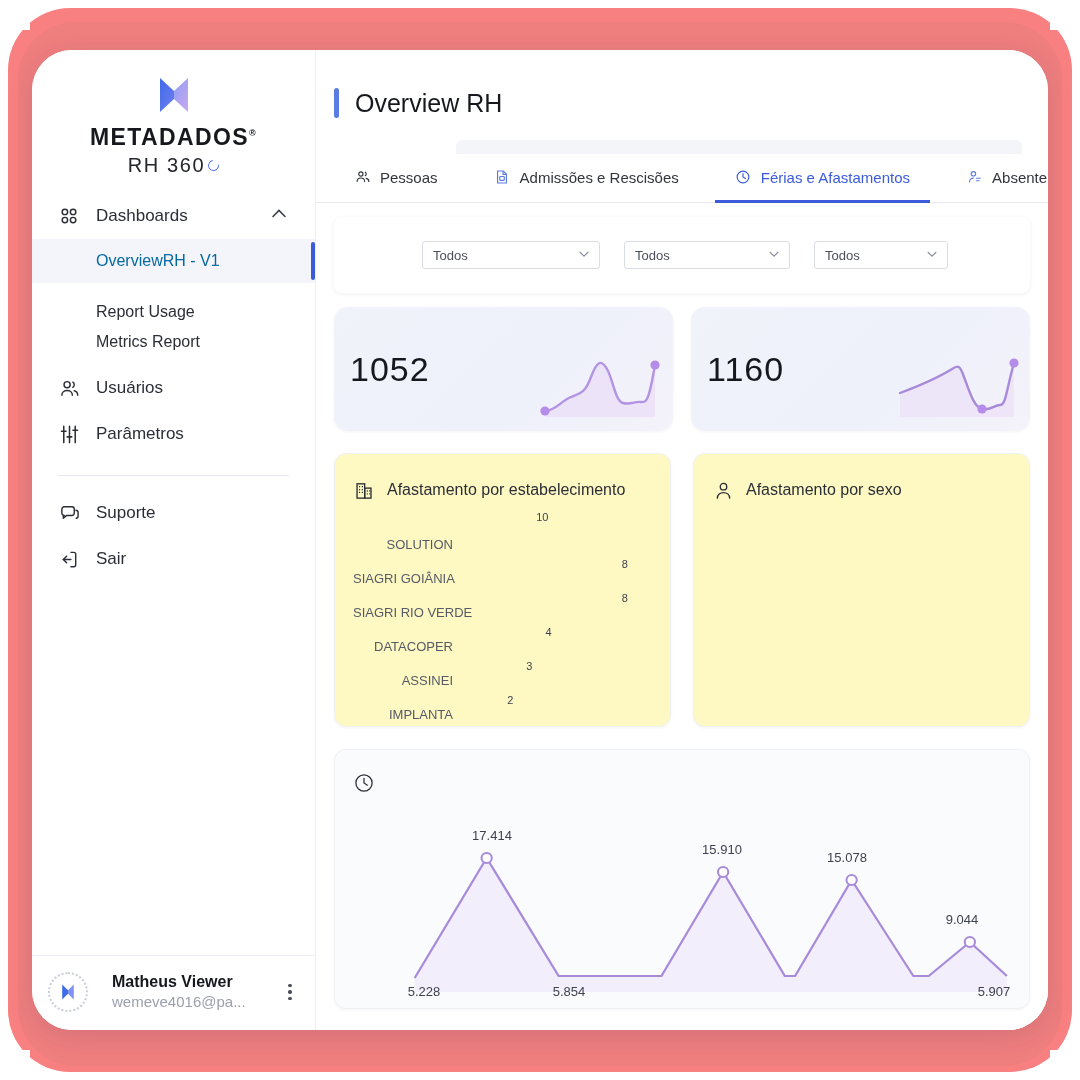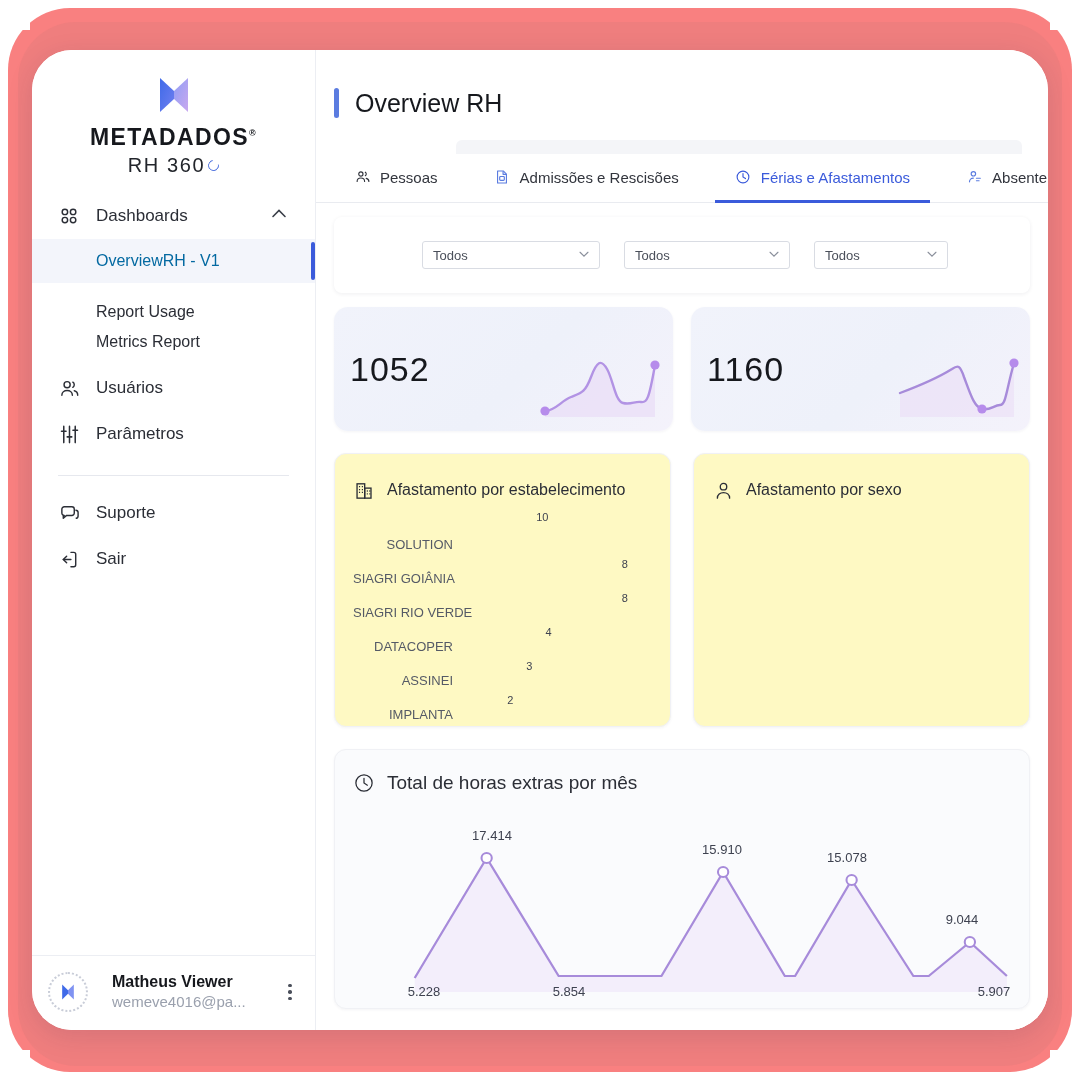--- a/index.html
+++ b/index.html
@@ -545,21 +545,20 @@
         </div>
 
         <div class="card-wide">
           <div class="card-head">
             <span class="card-ico">
               <svg viewBox="0 0 26 26" width="26" height="26" fill="none" stroke="#2b2e36" stroke-width="1.5" stroke-linecap="round">
                 <circle cx="13" cy="13" r="9.6"></circle>
                   <path d="M13 7.4V13l4 2.6"></path>
               </svg>
             </span>
-            <span class="card-title">Total de horas extras por mês</span>
           </div>
 
           <div class="line-area">
             <svg viewBox="0 0 640 190" width="100%" height="190" preserveAspectRatio="none">
               <path d="M60,168 L130,48 L200,166 L300,166 L360,62 L420,166 L430,166 L485,70 L545,166 L560,166 L600,132 L636,166 L636,182 L60,182 Z" fill="#f3eefb"></path>
               <path d="M60,168 L130,48 L200,166 L300,166 L360,62 L420,166 L430,166 L485,70 L545,166 L560,166 L600,132 L636,166" fill="none" stroke="#a78bda" stroke-width="2.2" stroke-linejoin="round"></path>
               <circle cx="130" cy="48" r="5" fill="#ffffff" stroke="#a78bda" stroke-width="2"></circle>
               <circle cx="360" cy="62" r="5" fill="#ffffff" stroke="#a78bda" stroke-width="2"></circle>
               <circle cx="485" cy="70" r="5" fill="#ffffff" stroke="#a78bda" stroke-width="2"></circle>
               <circle cx="600" cy="132" r="5" fill="#ffffff" stroke="#a78bda" stroke-width="2"></circle>

